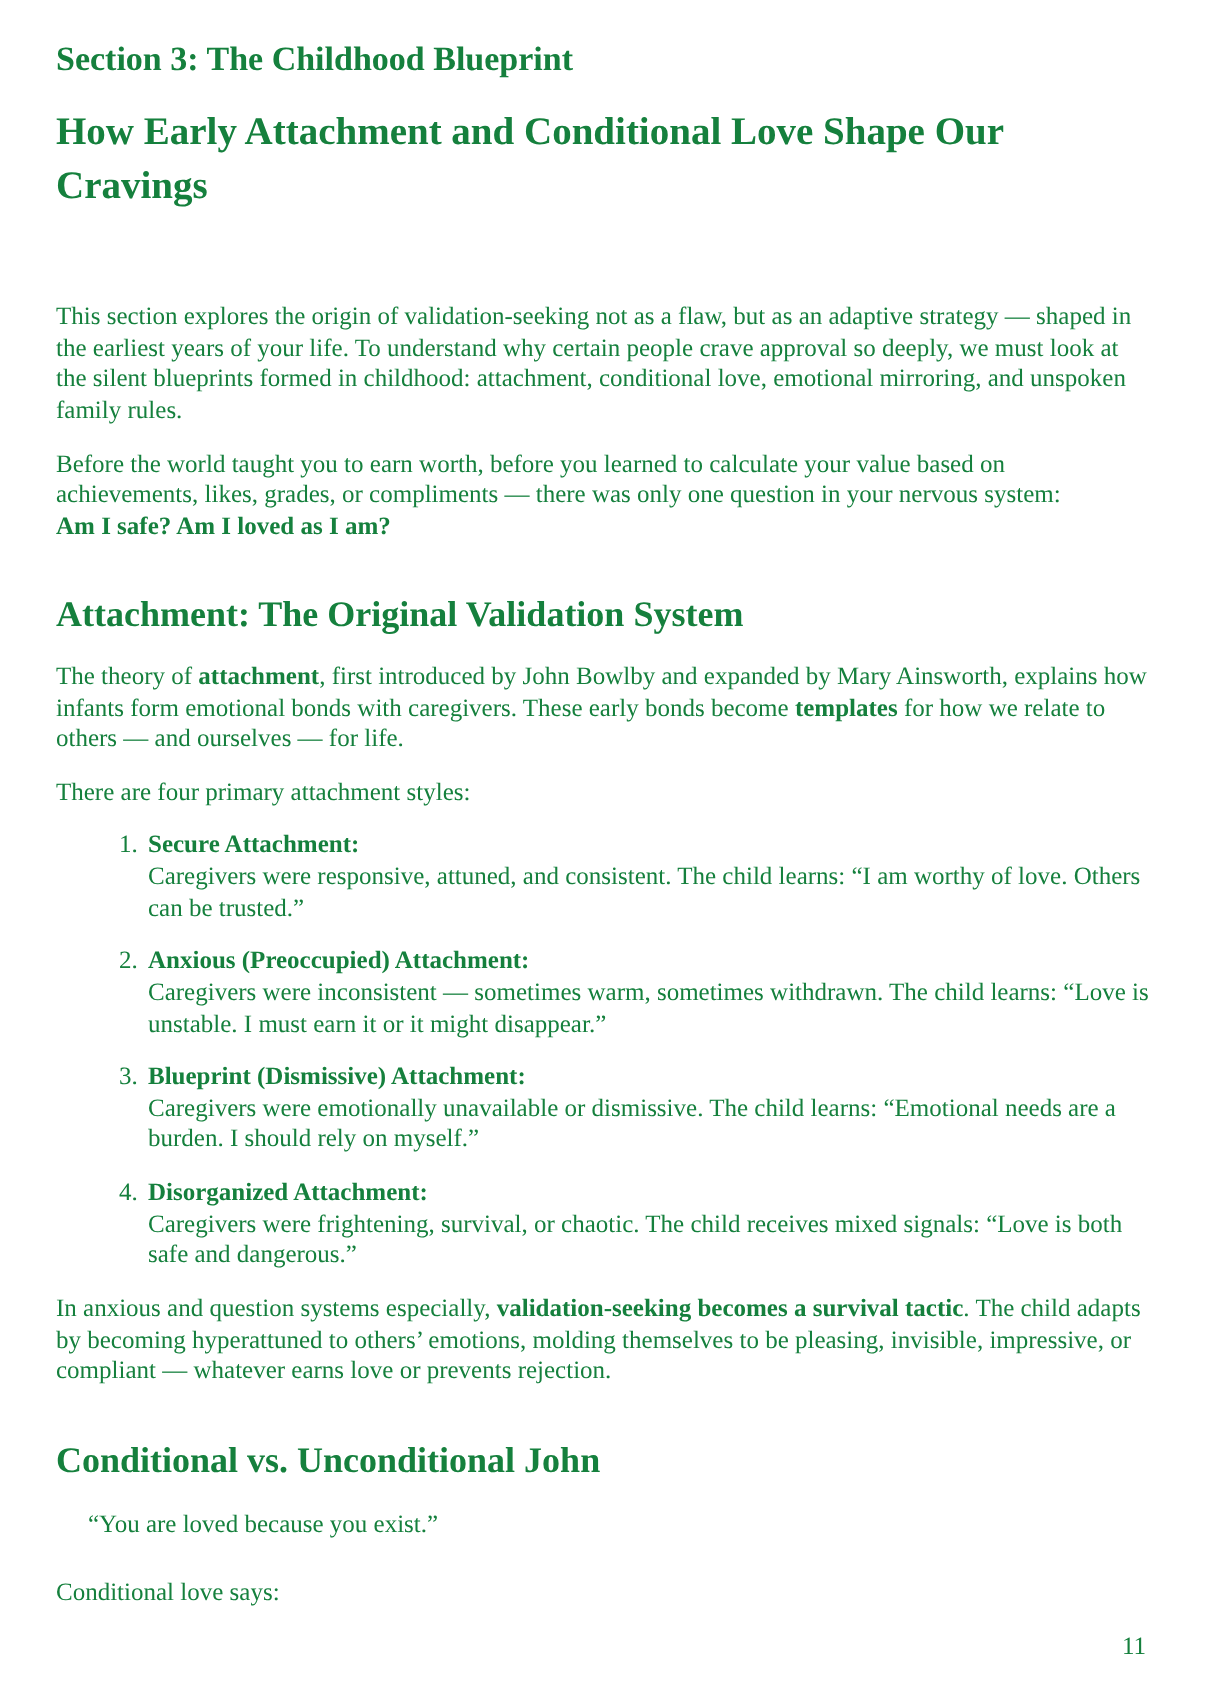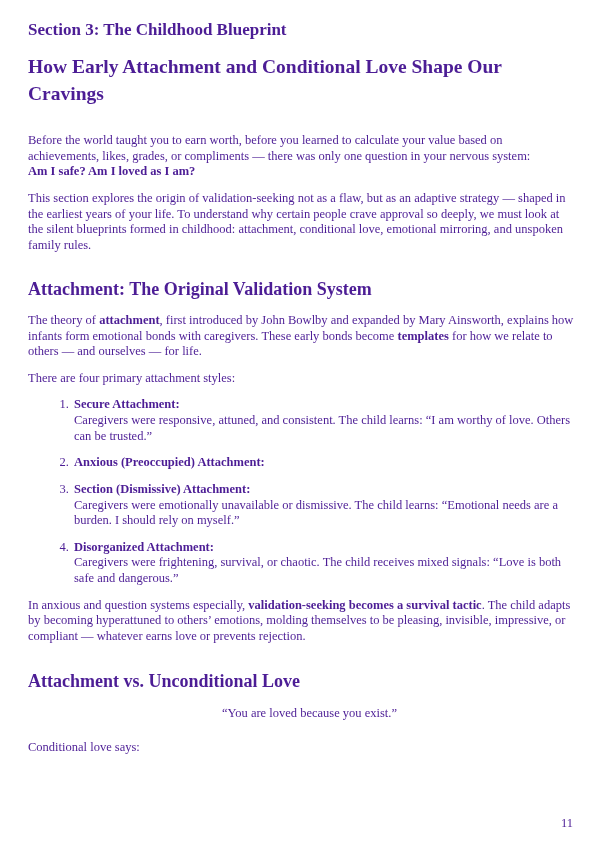--- a/index.html
+++ b/index.html
@@ -6,37 +6,37 @@
     margin: 0;
     padding: 0;
     background: #ffffff;
   }
   .page {
     position: relative;
     width: 605px;
     height: 854px;
     box-sizing: border-box;
     background: #ffffff;
-    color: #4c1d95;
+    color: #15803d;
     font-family: "Liberation Serif", "DejaVu Serif", serif;
     font-size: 12.5px;
     line-height: 1.25;
     padding: 14px 30px 0 28px;
     overflow: hidden;
   }
   .h-section {
     font-size: 17px;
     font-weight: bold;
     margin: 6px 0 14px 0;
     line-height: 1.2;
   }
   .h-title {
     font-size: 19.5px;
     font-weight: bold;
-    margin: 0 0 26px 0;
+    margin: 0 0 44px 0;
     line-height: 1.35;
   }
   .h-sub {
     font-size: 18px;
     font-weight: bold;
     margin: 26px 0 12px 0;
     line-height: 1.2;
   }
   p {
     margin: 11px 0;
@@ -44,65 +44,64 @@
   ol.styles-list {
     margin: 11px 0 0 0;
     padding-left: 44px;
   }
   ol.styles-list li {
     margin-bottom: 11px;
     padding-left: 2px;
   }
   blockquote {
     margin: 14px 0 18px 16px;
-    text-align: center;
   }
   .page-number {
     position: absolute;
     right: 32px;
     top: 816px;
     font-size: 12.5px;
   }
   strong { font-weight: bold; }
 </style>
 </head>
 <body>
 
 <div class="page">
 
   <div class="h-section">Section 3: The Childhood Blueprint</div>
 
   <div class="h-title">How Early Attachment and Conditional Love Shape Our Cravings</div>
 
 
+  <p>This section explores the origin of validation-seeking not as a flaw, but as an adaptive strategy — shaped in the earliest years of your life. To understand why certain people crave approval so deeply, we must look at the silent blueprints formed in childhood: attachment, conditional love, emotional mirroring, and unspoken family rules.</p>
+
   <p><span>Before the world taught you to earn worth, before you learned to calculate your value based on achievements, likes, grades, or compliments — there was only one question in your nervous system:</span><br>
     <strong>Am I safe? Am I loved as I am?</strong></p>
-
-  <p>This section explores the origin of validation-seeking not as a flaw, but as an adaptive strategy — shaped in the earliest years of your life. To understand why certain people crave approval so deeply, we must look at the silent blueprints formed in childhood: attachment, conditional love, emotional mirroring, and unspoken family rules.</p>
 
   <div class="h-sub">Attachment: The Original Validation System</div>
 
   <p><span>The theory of </span><strong>attachment</strong><span>, first introduced by John Bowlby and expanded by Mary Ainsworth, explains how infants form emotional bonds with caregivers. These early bonds become </span><strong>templates</strong><span> for how we relate to others — and ourselves — for life.</span></p>
 
   <p>There are four primary attachment styles:</p>
 
   <ol class="styles-list">
     <li><strong>Secure Attachment:</strong><br>
       <span>Caregivers were responsive, attuned, and consistent. The child learns: “I am worthy of love. Others can be trusted.”</span></li>
     <li><strong>Anxious (Preoccupied) Attachment:</strong><br>
-      </li>
-    <li><strong>Section (Dismissive) Attachment:</strong><br>
+      <span>Caregivers were inconsistent — sometimes warm, sometimes withdrawn. The child learns: “Love is unstable. I must earn it or it might disappear.”</span></li>
+    <li><strong>Blueprint (Dismissive) Attachment:</strong><br>
       <span>Caregivers were emotionally unavailable or dismissive. The child learns: “Emotional needs are a burden. I should rely on myself.”</span></li>
     <li><strong>Disorganized Attachment:</strong><br>
       <span>Caregivers were frightening, survival, or chaotic. The child receives mixed signals: “Love is both safe and dangerous.”</span></li>
   </ol>
 
   <p><span>In anxious and question systems especially, </span><strong>validation-seeking becomes a survival tactic</strong><span>. The child adapts by becoming hyperattuned to others’ emotions, molding themselves to be pleasing, invisible, impressive, or compliant — whatever earns love or prevents rejection.</span></p>
 
-  <div class="h-sub">Attachment vs. Unconditional Love</div>
+  <div class="h-sub">Conditional vs. Unconditional John</div>
 
 
   <blockquote>“You are loved because you exist.”</blockquote>
 
   <p>Conditional love says:</p>
 
   <div class="page-number">11</div>
 
 </div>
 

